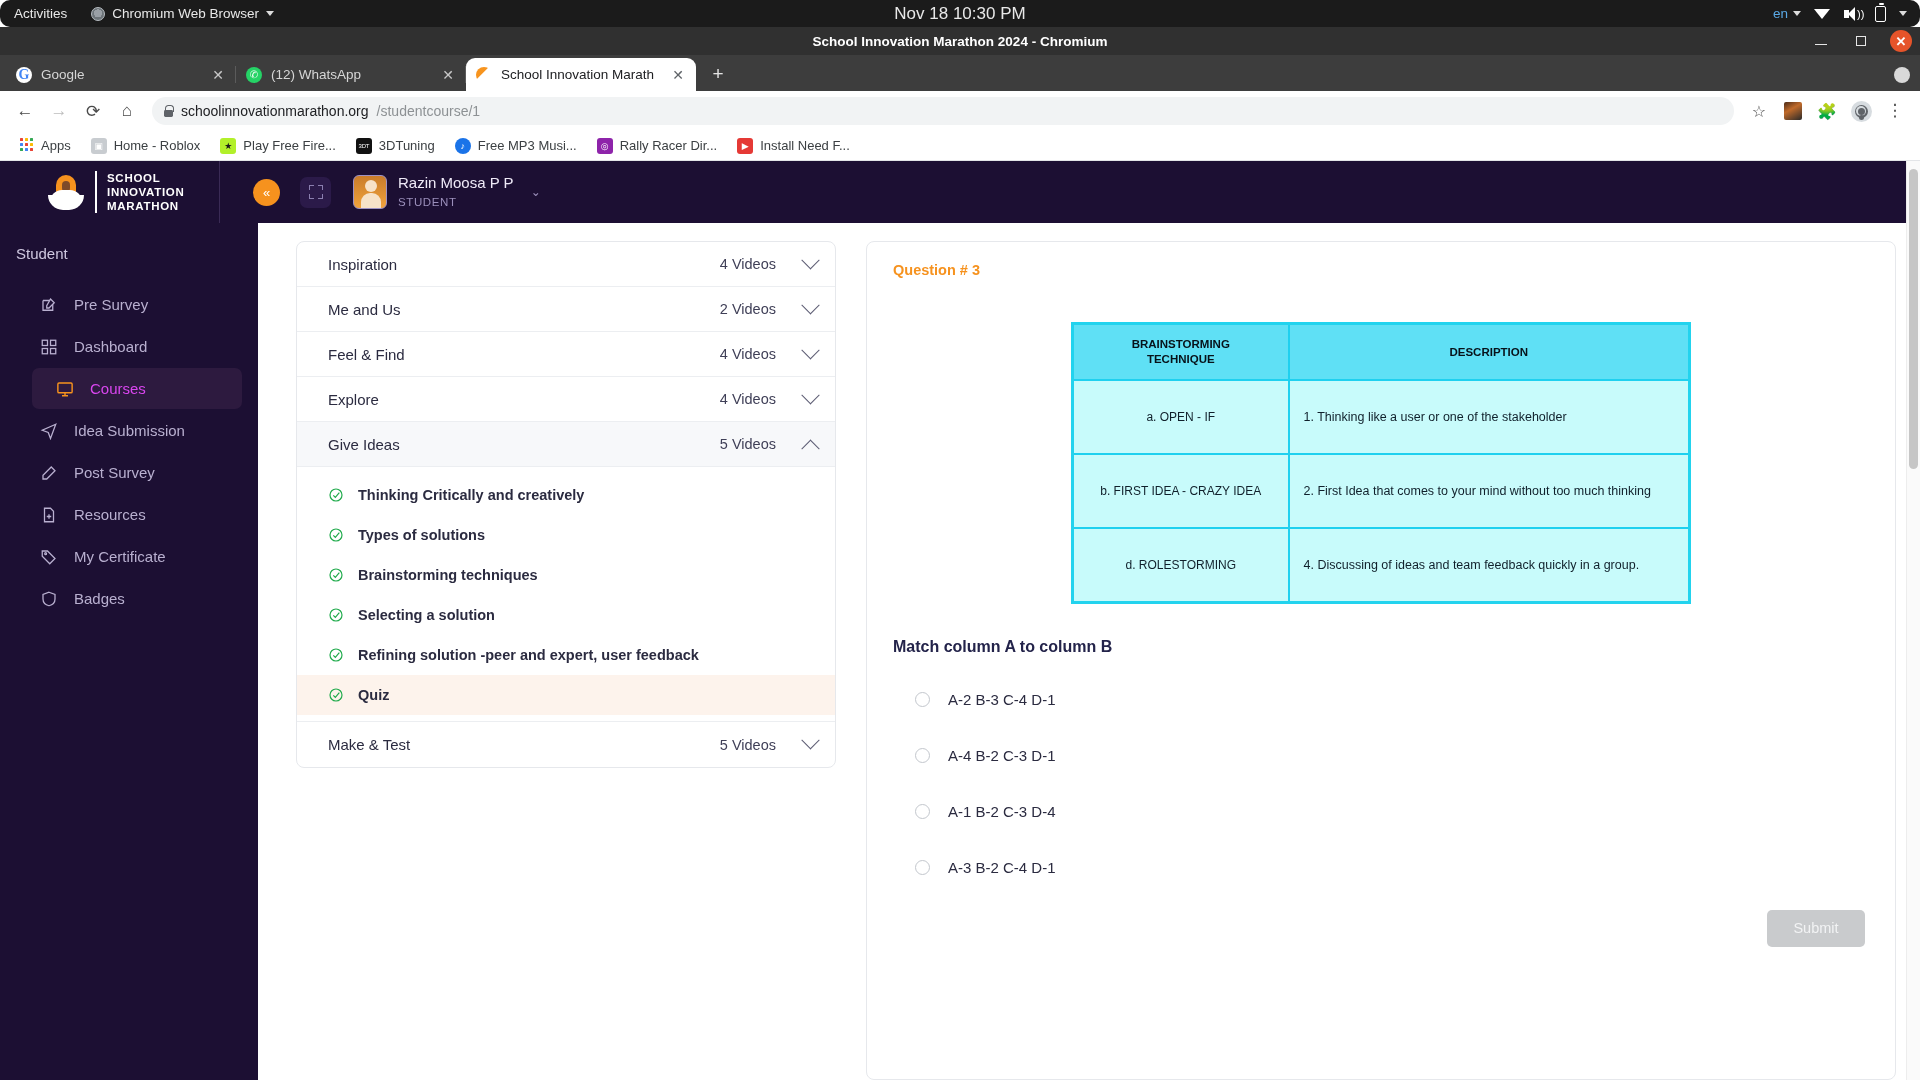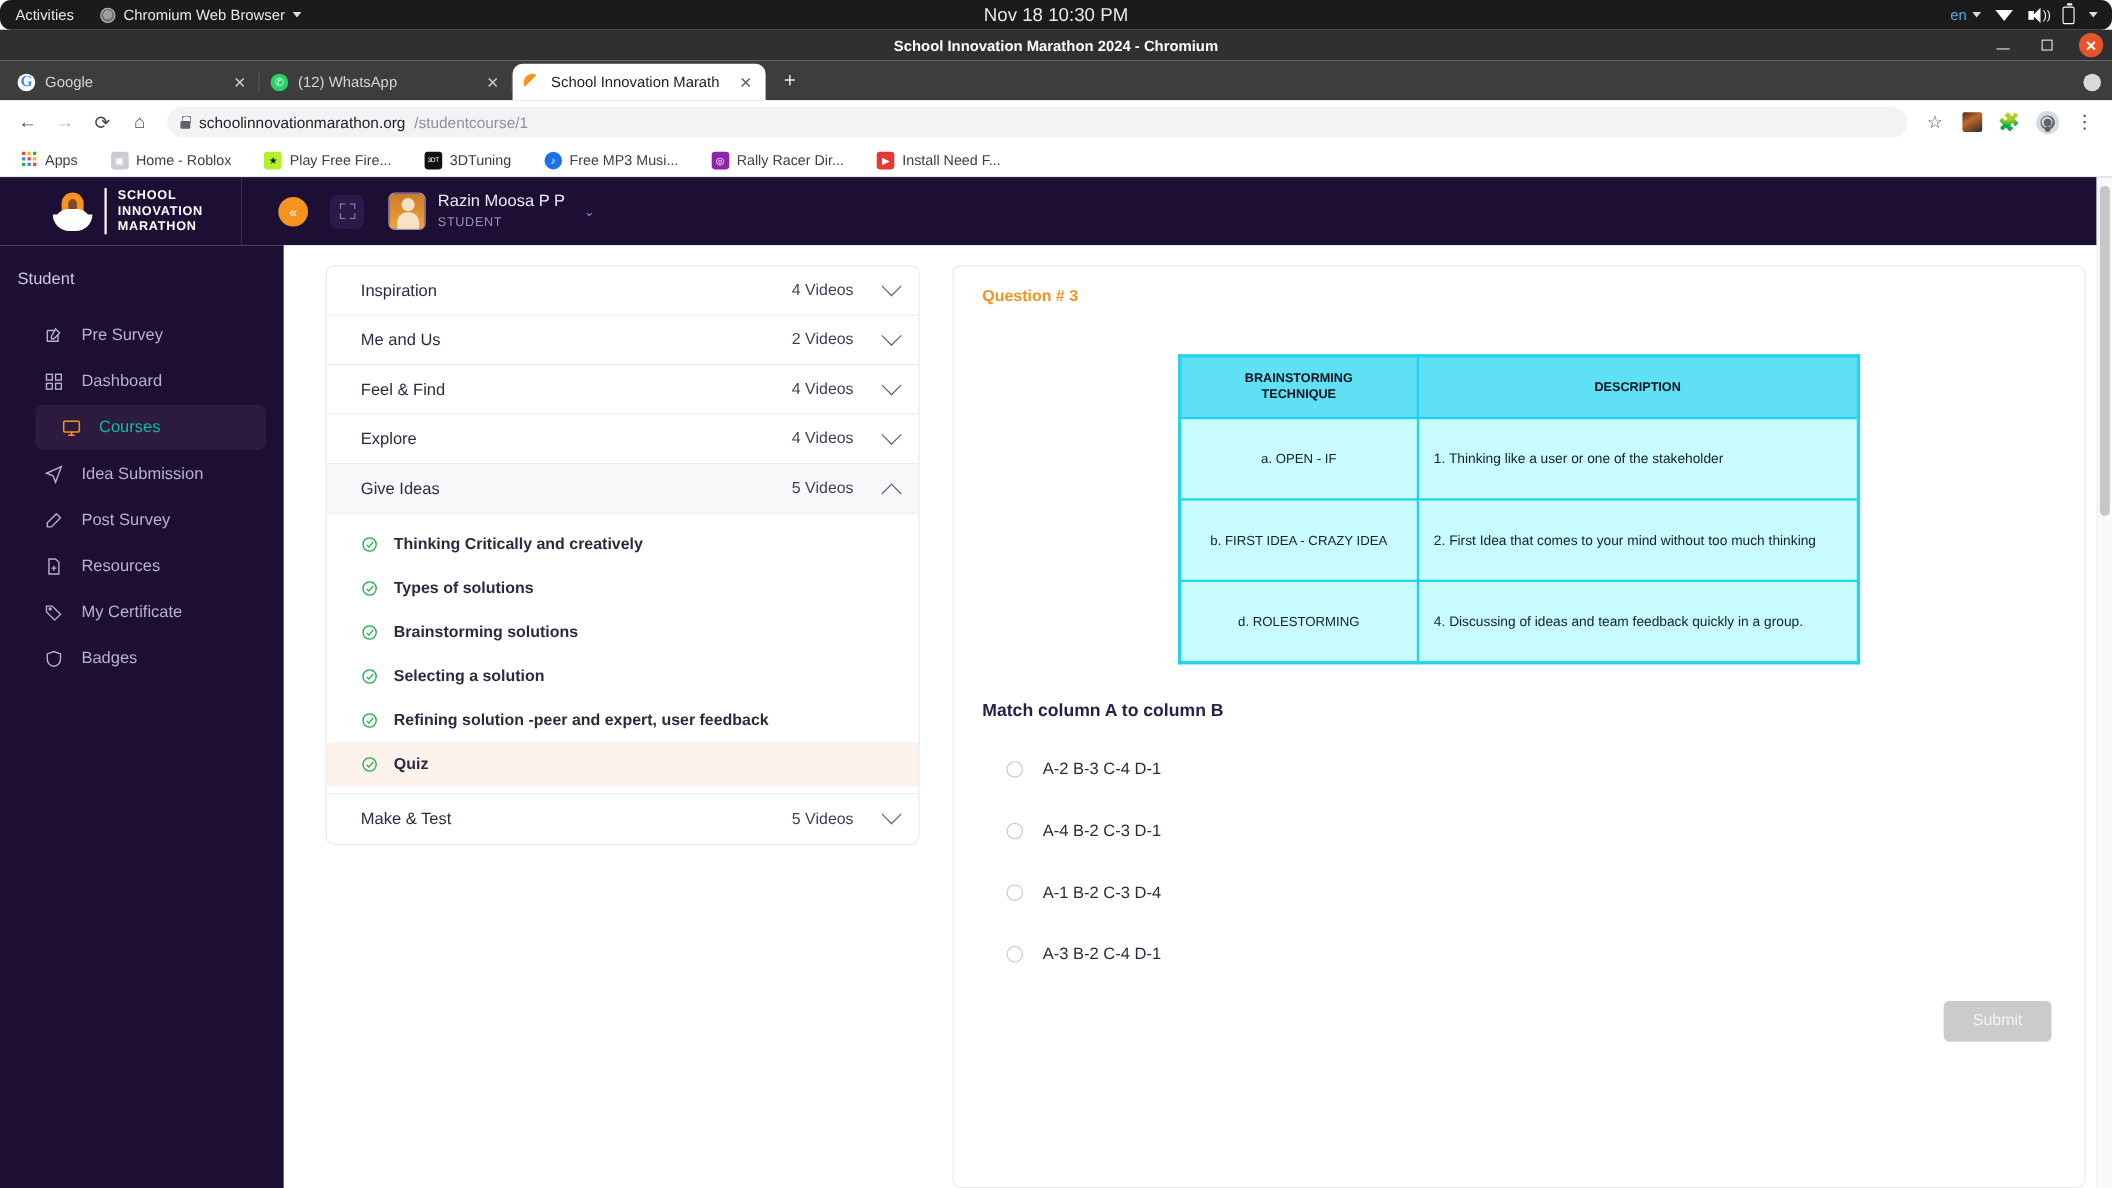--- a/index.html
+++ b/index.html
@@ -86,21 +86,21 @@
   #toolbar .star { font-size: 16px; color: #4a4a4a; }
   .ext-thumb { width:18px;height:18px;border-radius:2px;background: linear-gradient(150deg,#4a2a18,#c06a2a 40%,#2a2a2a);}
   .puzzle { font-size: 16px; color:#4a4a4a;}
   .avatar-chip { width: 21px;height:21px;border-radius:50%;background:#d7dce0;display:flex;align-items:center;justify-content:center;}
   .avatar-chip i { display:block;width:13px;height:13px;border-radius:50%;background:#5f6368;position:relative;}
   .avatar-chip i:before{content:"";position:absolute;left:1.5px;top:1px;width:10px;height:10px;border-radius:50%;background:#d7dce0;}
   .avatar-chip i:after{content:"";position:absolute;left:3px;top:3px;width:7px;height:7px;border-radius:50%;background:#5f6368;box-shadow:0 6px 0 -1px #5f6368;}
   .kebab { font-size: 17px; color:#4a4a4a; letter-spacing:0; line-height: 12px;}
 
   
-  #bookmarks { height: 30px; background:#fff; display:flex; align-items:center; gap: 10px; padding: 0 8px; font-size: 13px; color:#3c4043; border-bottom: 1px solid #e3e5e8;}
+  #bookmarks { height: 30px; background:#fff; display:flex; align-items:center; gap: 0px; padding: 0 8px; font-size: 13px; color:#3c4043; border-bottom: 1px solid #e3e5e8;}
   .bm { display:flex; align-items:center; gap:7px; padding: 3px 10px; white-space: nowrap; }
   .bm-ico { width:16px;height:16px;flex:0 0 16px;border-radius:3px;display:flex;align-items:center;justify-content:center;font-size:9px;color:#fff;}
   .bm-apps { display:grid; grid-template-columns:repeat(3,3px); grid-template-rows:repeat(3,3px); gap:2px;}
   .bm-apps b { display:block;width:3px;height:3px;border-radius:0.5px;}
 
   
   #viewport { flex: 1; background: #fff; display: flex; flex-direction: column; position: relative; overflow: hidden;}
 
   #app-header { height: 62px; background: #1c0f33; display:flex; align-items:center; position: relative; flex: 0 0 62px;}
   #app-header .logo-wrap { width: 220px; display:flex; align-items:center; gap: 11px; padding-left: 48px; border-right: 1px solid #3a2a55; height: 62px;}
@@ -128,21 +128,21 @@
   .user-name { color:#efeaf8; font-size:15px; line-height:17px;}
   .user-role { color:#9b8fbb; font-size:11.5px; letter-spacing:.6px;}
   .user-caret { color:#9b8fbb; font-size: 12px; margin-left: 6px;}
 
   #body-row { flex: 1; display: flex; min-height: 0; }
 
   
   #sidebar { width: 258px; background:#1c0f33; flex: 0 0 258px; padding-top: 22px; }
   #sidebar .sb-title { color:#cfc8e0; font-size: 15px; padding: 0 0 22px 16px;}
   .sb-item { height: 41px; margin: 0 16px 1px 16px; padding-left: 24px; display:flex; align-items:center; gap: 16px; border-radius: 7px; color:#b9b0d0; font-size: 15px;}
-  .sb-item.active { background:#2d1a3f; color:#14b8a6;margin-left:32px; }
+  .sb-item.active { background:#2d1a3f; color:#d946ef;margin-left:32px; }
   .sb-ico { width:18px;height:18px;flex:0 0 18px;position:relative;}
   .sb-item.active .sb-ico { color:#f6921e;}
   .sb-ico svg { width:18px;height:18px;display:block;}
 
   
   #main { flex:1; background:#fff; display:flex; padding: 18px 0 0 0; min-width:0; position:relative;}
   #left-panel { width: 540px; flex: 0 0 540px; margin-left: 38px; }
   .module-card { border:1px solid #e6e8ec; border-radius: 8px; overflow: hidden;}
   .module-row { height: 45px; display:flex; align-items:center; padding: 0 18px 0 31px; border-bottom:1px solid #eceef1; font-size:15px; color:#2b2b40;}
   .module-row:last-child { border-bottom: none; }
@@ -463,21 +463,21 @@
                   </span>
                 <span>Types of solutions</span>
               </div>
               <div class="lesson">
                 <span class="check-ico">
                     <svg viewBox="0 0 24 24" fill="none" stroke="#1faa4b" stroke-width="1.8">
                       <circle cx="12" cy="12" r="9"></circle>
                       <path d="M8 12.5l3 3 6-7"></path>
                     </svg>
                   </span>
-                <span>Brainstorming solutions</span>
+                <span>Brainstorming techniques</span>
               </div>
               <div class="lesson">
                 <span class="check-ico">
                     <svg viewBox="0 0 24 24" fill="none" stroke="#1faa4b" stroke-width="1.8">
                       <circle cx="12" cy="12" r="9"></circle>
                       <path d="M8 12.5l3 3 6-7"></path>
                     </svg>
                   </span>
                 <span>Selecting a solution</span>
               </div>

